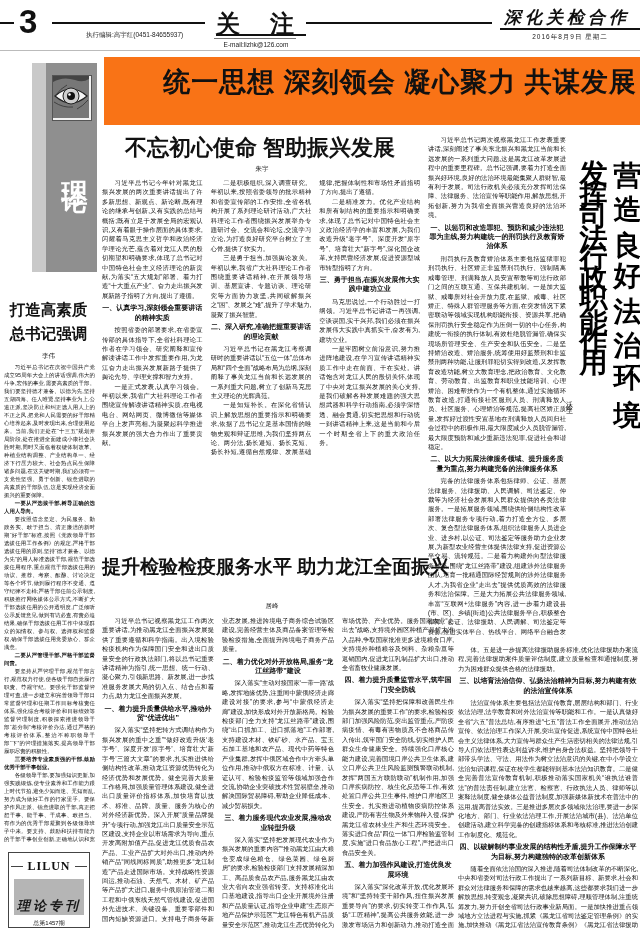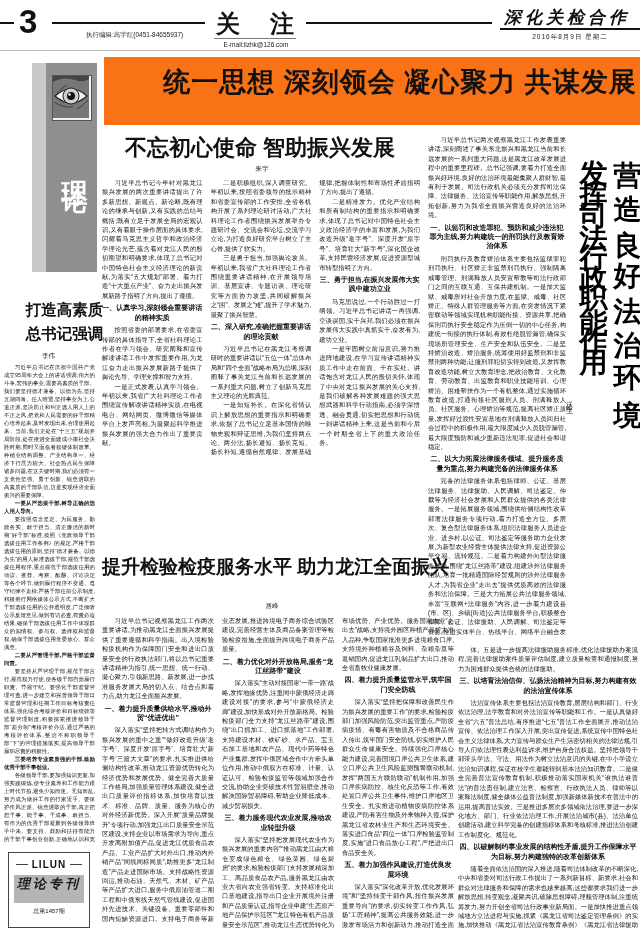--- a/index.html
+++ b/index.html
@@ -27,22 +27,22 @@
   
   .side-title{font-size:15.5px;font-weight:bold;text-align:center;line-height:1.55;}
   .byline{font-size:6.5px;text-align:center;color:#222;}
   .side-body{font-size:5.4px;line-height:8px;text-align:justify;overflow:hidden;}
   .side-body .para{margin:0;text-indent:2em;text-align:justify;}
   .side-body .sub-head{font-weight:bold;text-align:justify;text-indent:2em;margin:0;}
   
   .issue-box{border:1px solid #444;background:#fff;}
   .lilun-row{display:flex;align-items:center;justify-content:center;gap:4px;margin-top:6px;}
   .lilun-row .rule{height:1px;background:#444;width:12px;}
-  .lilun-logo{font-size:10px;font-weight:bold;font-family:Liberation Sans, sans-serif;letter-spacing:1px;}
-  .issue-bar{background:#b5b5b5;margin:5px 5px 0 5px;height:28px;display:flex;align-items:flex-start;justify-content:center;}
+  .lilun-logo{font-size:12px;font-weight:bold;font-family:Liberation Serif, serif;letter-spacing:1px;}
+  .issue-bar{background:#b5b5b5;margin:5px 5px 0 5px;height:36px;display:flex;align-items:flex-end;justify-content:center;}
   .issue-name{font-size:13px;font-weight:bold;font-style:italic;font-family:"Liberation Serif","DejaVu Serif",serif;letter-spacing:3px;color:#1a1a1a;}
   .issue-no{font-size:6px;text-align:center;margin-top:4px;}
   
   .banner-box{background:#f97316;text-align:center;padding-left:28px;}
   .banner-title{font-size:27px;font-weight:bold;letter-spacing:1px;margin-top:7px;}
   .banner-sub{font-size:12.5px;font-weight:bold;margin-top:4px;}
   
   .art-title{font-weight:bold;text-align:center;white-space:nowrap;}
   .body-cols{font-size:6.3px;line-height:9.4px;text-align:justify;overflow:hidden;}
   .body-cols .para{margin:0;text-indent:2em;}
@@ -55,21 +55,21 @@
   .vt-author{writing-mode:vertical-rl;font-size:7px;letter-spacing:3px;color:#222;}
 </style>
 </head>
 <body>
 
 <div class="abs hdr-dash" style="left:0;top:22px;width:14px;"></div>
 <div class="abs page-num" style="left:19px;top:5px;">3</div>
 <div class="abs hdr-dash" style="left:52px;top:22px;width:153px;"></div>
 <div class="abs editor-line" style="left:86px;top:31px;">执行编辑:高宇红(0451-84655937)</div>
 
-<div class="abs section-title" style="left:216px;top:8px;">关 注</div>
+<div class="abs section-title" style="left:216px;top:8px;text-decoration:underline;">关 注</div>
 <div class="abs sec-rule" style="left:214px;top:38px;width:82px;"></div>
 <div class="abs email-line" style="left:206px;top:41px;width:100px;">E-mail:lizhk@126.com</div>
 
 <div class="abs hdr-dash" style="left:306px;top:22px;width:186px;"></div>
 
 <div class="abs masthead" style="left:504px;top:6px;">深化关检合作</div>
 <div class="abs hdr-dash" style="left:500px;top:28px;width:140px;height:1.5px;"></div>
 <div class="abs date-line" style="left:500px;top:33px;width:140px;">2016年8月9日 星期二</div>
 
 <div class="abs hdr-bottom" style="left:0;top:50px;width:640px;"></div>
@@ -85,21 +85,21 @@
       <circle cx="18" cy="20" r="4" fill="#111"></circle>
       <circle cx="16.5" cy="18.5" r="1.3" fill="#fff"></circle>
       <path d="M2 20 Q8 12 14 9" fill="none" stroke="#333" stroke-width="0.8"></path>
       <path d="M1 26 Q10 32 20 31" fill="none" stroke="#333" stroke-width="0.8"></path>
       <path d="M24 33 Q30 30 35 24" fill="none" stroke="#333" stroke-width="0.8"></path>
     </svg>
   </div>
   <div class="theory-label abs" style="left:12px;top:96px;">理论</div>
 </div>
 
-<div class="abs side-title" style="left:0px;top:298px;width:97px;margin-left:16px;">
+<div class="abs side-title" style="left:0px;top:298px;width:97px;">
   <div>打造高素质</div>
   <div>总书记强调</div>
 </div>
 <div class="abs byline" style="left:0px;top:352px;width:97px;">李伟</div>
 <div class="abs side-body" style="left:4px;top:363px;width:91px;height:480px;">
     <p class="para">习近平总书记在庆祝中国共产党成立95周年大会上的讲话强调,伟大的斗争,宏伟的事业,需要高素质的干部。我们要坚持德才兼备、以德为先,坚持五湖四海、任人唯贤,坚持事业为上,公道正派,坚决防止和纠正选人用人上的不正之风,把党和人民需要的好干部精心培养起来,及时发现出来,合理使用起来。当前,我们正处在“十三五”规划开局阶段,处在推进全面建成小康社会决胜时期,同时又面临着权键体制改革、种植业结构调整、产业结构单一、经济下行压力较大、社会热点民生保障诸多问题,在这关键时期,我们必须有一支党性坚强、勇于创新、锐意进取的高素质的干部队伍,这是实现经济全面振兴的重要保障。</p>
     <div class="sub-head">一要从严选拔干部,树导正确的选人用人导向。</div>
     <p class="para">要按照信念坚定、为民服务、勤政务实、敢于担当、清正廉洁的新时期“好干部”标准,按照《党政领导干部选拔任用工作条例》的规定,严格干部选拔任用的原则,坚持“德才兼备、以德为先”的用人标准选拔干部,规范干部选拔任用程序,重点规范干部选拔任用的动议、推荐、考察、酝酿、讨论决定等各个环节,做到履行程序不变通、遵守纪律不走样;严格干部任前公示制度,积极推行网络媒体公示方式,不断扩大干部选拔任用的公开透明度,广泛倾听公示反馈意见,做到有访必查,有责必追结果,确保干部选拔任用工作中体现群众的知情权、参与权、选择权和监督权,确保干部选拔任用党委放心、群众满意。</p>
     <div class="sub-head">二要从严管理干部,严格干部监督问责。</div>
     <p class="para">要坚持从严管理干部,规范干部言行,规范权力行使,使各级干部自觉履行职责、尊规守纪。要强化干部监督管理可查,进一步建立和完善领导干部日常监督管理和任期工作目标考核责任体系,强化综合考核评价和目标绩效等监督管理制度,积极探索推进领导干部“差分制”考核评价办法,通过严格的考核评价体系,整治不称职领导干部“下”的管理措施落实,提高领导干部履职尽责的积极性。</p>

